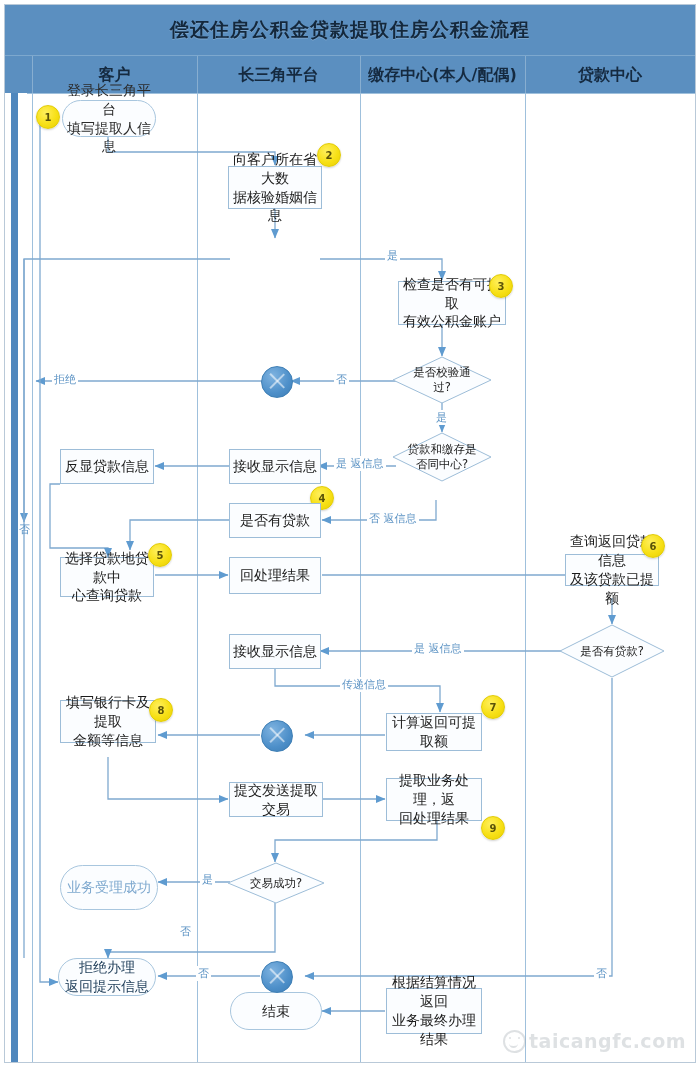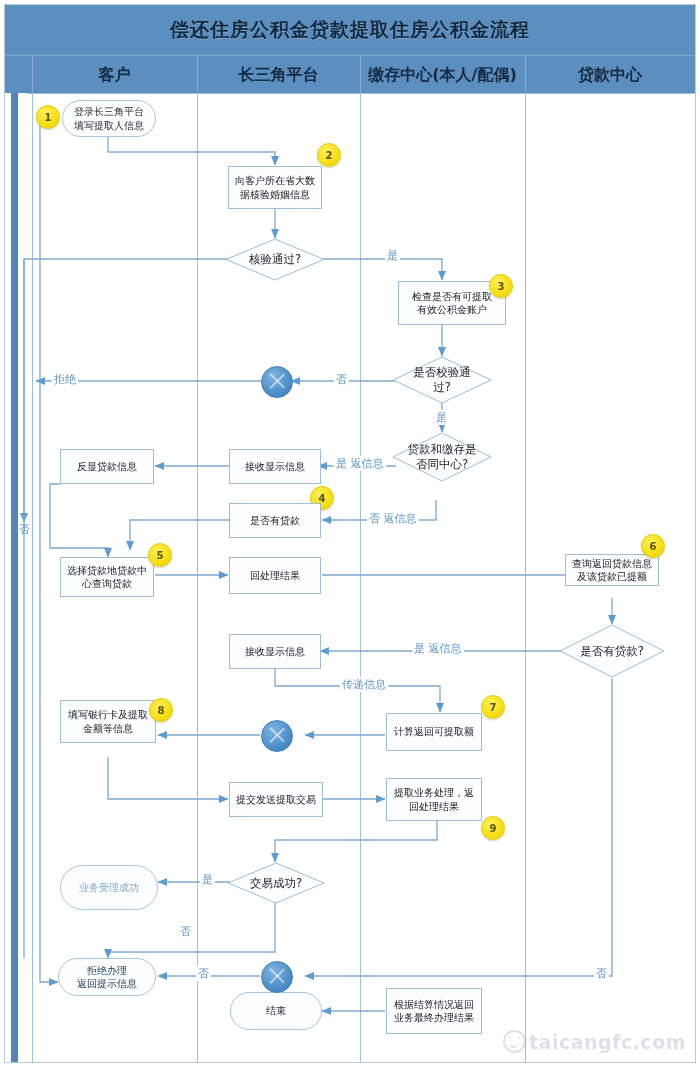--- a/index.html
+++ b/index.html
@@ -46,21 +46,21 @@
   .lane-left-bar .stripe{
     position:absolute;left:6px;top:0;width:7px;height:969px;background:#4f87bd;
   }
   .lane-vline{position:absolute;width:1px;background:#9fc0dc;}
   
   #wires{position:absolute;left:0;top:0;width:700px;height:1067px;pointer-events:none;}
   
   .node{
     position:absolute;box-sizing:border-box;
     display:flex;align-items:center;justify-content:center;text-align:center;
-    font-size:10px;line-height:1.35;color:#1b1b1b;
+    font-size:14px;line-height:1.35;color:#1b1b1b;
     background:#fbfdff;border:1px solid #9dbdd8;
     padding:2px 3px;
   }
   .node.round{
     border-radius:999px;background:#fbfdff;border:1px solid #a8c6de;
     color:#2b2b2b;
   }
   .node.round.soft{color:#7fa9cf;}
   .node.round.blue{color:#1b3a56;}
   .diamond-wrap{position:absolute;}
@@ -88,21 +88,21 @@
     background:rgba(255,255,255,.55);
   }
   .junction:before{transform:translateX(-50%) rotate(45deg);}
   .junction:after{transform:translateX(-50%) rotate(-45deg);}
   .elabel{
     position:absolute;font-size:11px;color:#5c93c4;white-space:nowrap;
     background:#ffffff;padding:0 2px;
   }
   
   .watermark{
-    position:absolute;right:14px;bottom:14px;display:flex;align-items:center;
+    position:absolute;right:14px;bottom:14px;display:flex;align-items:flex-start;
     gap:3px;opacity:.32;
   }
   .watermark .wmface{
     width:19px;height:19px;border-radius:50%;border:2px solid #9aa3ab;
     position:relative;
   }
   .watermark .wmface i{
     position:absolute;width:2.4px;height:2.4px;border-radius:50%;background:#9aa3ab;top:5px;
   }
   .watermark .wmface i.l{left:4px;} .watermark .wmface i.r{right:4px;}
@@ -221,26 +221,20 @@
   <div class="node round" style="left:62px;top:100px;width:94px;height:37px">
     <span>登录长三角平台<br>填写提取人信息</span>
   </div>
   <div class="badge" style="left:36px;top:105px">1</div>
 
   <div class="node" style="left:228px;top:166px;width:94px;height:43px">
     <span>向客户所在省大数<br>据核验婚姻信息</span>
   </div>
   <div class="badge" style="left:317px;top:143px">2</div>
 
-  <div class="diamond-wrap" style="left:225px;top:238px;width:100px;height:43px">
-    <svg width="100" height="43" viewBox="0 0 100 43">
-      <polygon points="50,1 99,21.5 50,42 1,21.5" fill="#fbfdff" stroke="#9dbdd8" stroke-width="1"></polygon>
-    </svg>
-    <div class="lbl" style="font-weight:normal">核验通过?</div>
-  </div>
 
   <div class="node" style="left:398px;top:281px;width:108px;height:44px">
     <span>检查是否有可提取<br>有效公积金账户</span>
   </div>
   <div class="badge" style="left:489px;top:274px">3</div>
 
   <div class="diamond-wrap" style="left:392px;top:356px;width:100px;height:48px">
     <svg width="100" height="48" viewBox="0 0 100 48">
       <polygon points="50,1 99,24 50,47 1,24" fill="#fbfdff" stroke="#9dbdd8" stroke-width="1"></polygon>
     </svg>

